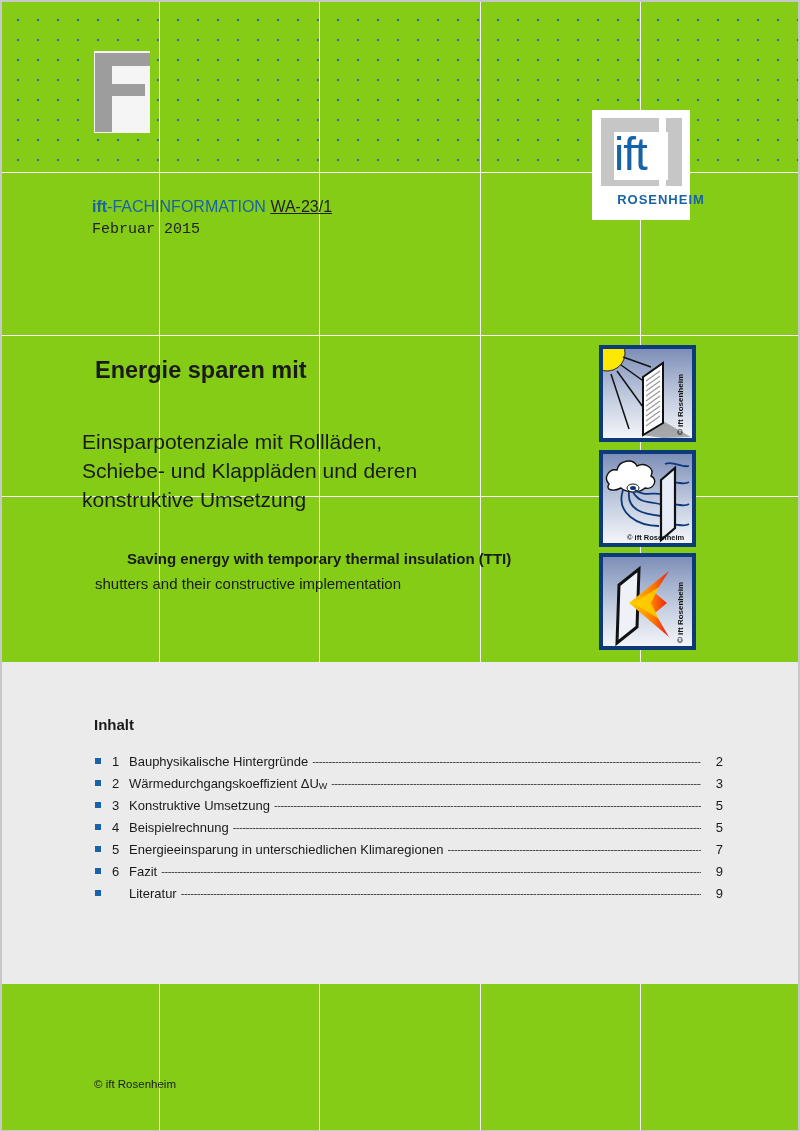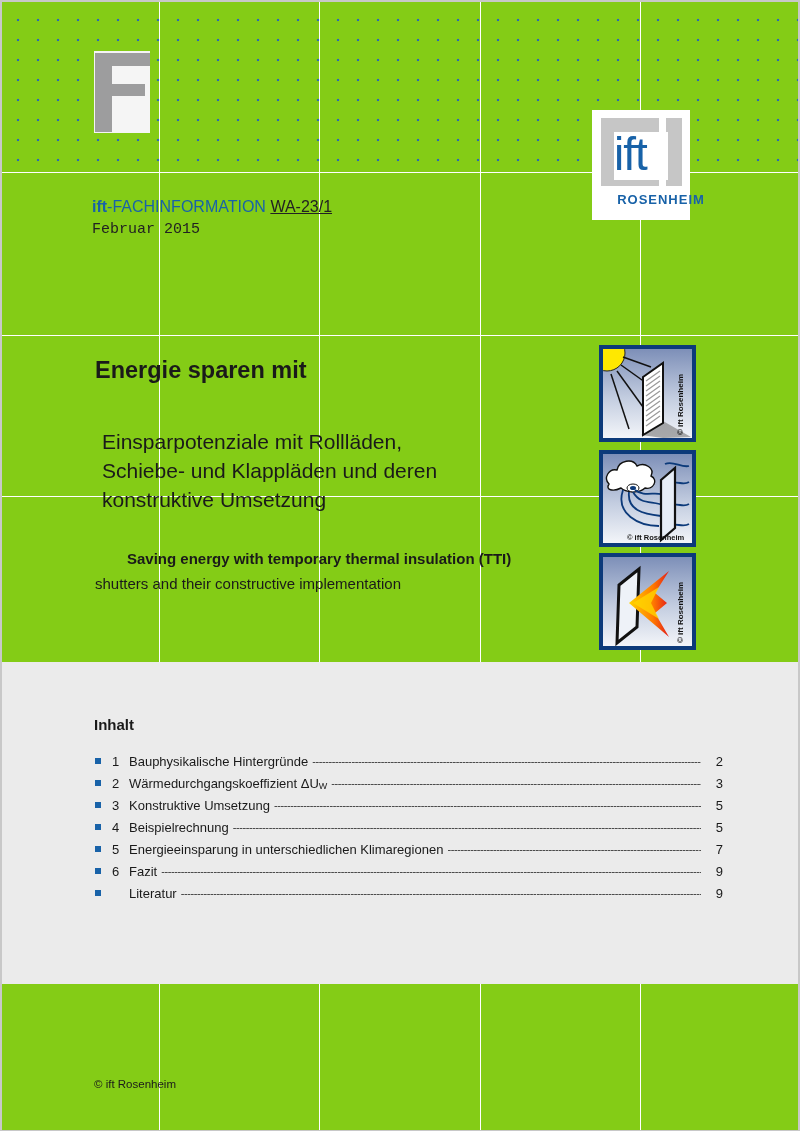--- a/index.html
+++ b/index.html
@@ -22,21 +22,21 @@
   .logo .iftt { position:absolute; left:22px; top:14px; font-size:46px; color:#1862a8; letter-spacing:-1px; font-weight:normal; line-height:60px; }
   .logo .ros { position:absolute; left:0; width:98px; top:82px; text-align:center; font-size:13px; font-weight:bold; color:#1862a8; letter-spacing:1px;margin-left:20px; }
   .inst { position:absolute; left:596px; top:230px; color:#1862a8; font-size:14.5px; line-height:18px; }
   .inst .b { font-weight:bold; }
   .fach { position:absolute; left:90px; top:196px; font-size:16px; }
   .fach .a { color:#1862a8; font-weight:bold; }
   .fach .c { color:#1862a8; }
   .fach .d { color:#222;text-decoration:underline; }
   .date { position:absolute; left:90px; top:219px; font-size:15px; color:#222;font-family:Liberation Mono, monospace; }
   .title { position:absolute; left:93px; top:354px; font-size:23.5px; font-weight:bold; line-height:28px; color:#1a1a1a; }
-  .subtitle { position:absolute; left:100px; top:425px; font-size:21px; line-height:29px; color:#1a1a1a; }
+  .subtitle { position:absolute; left:80px; top:425px; font-size:21px; line-height:29px; color:#1a1a1a; }
   .en-title { position:absolute; left:93px; top:548px; font-size:15px; font-weight:bold; color:#1a1a1a;margin-left:32px; }
   .en-sub { position:absolute; left:93px; top:572px; font-size:15px; line-height:19px; color:#1a1a1a; }
   .pic { position:absolute; left:597px; width:97px; border:4px solid #0c3a7a; overflow:hidden;
     background:linear-gradient(180deg,#7d8fb8 0%,#c3cde0 55%,#f3f5f9 100%); }
   .toc-band { position:absolute; left:0; top:660px; width:796px; height:322px; background:#ebebeb; }
   .toc-title { position:absolute; left:92px; top:714px; font-size:15px; font-weight:bold; color:#1a1a1a; }
   .toc { position:absolute; left:93px; top:748px; width:630px; }
   .toc-row { position:relative; height:22px; font-size:13px; color:#1a1a1a; display:flex; align-items:center; }
   .toc-row .sq { width:6px; height:6px; background:#1862a8; margin-right:11px; flex:none; }
   .toc-row .num { width:17px; flex:none; }

